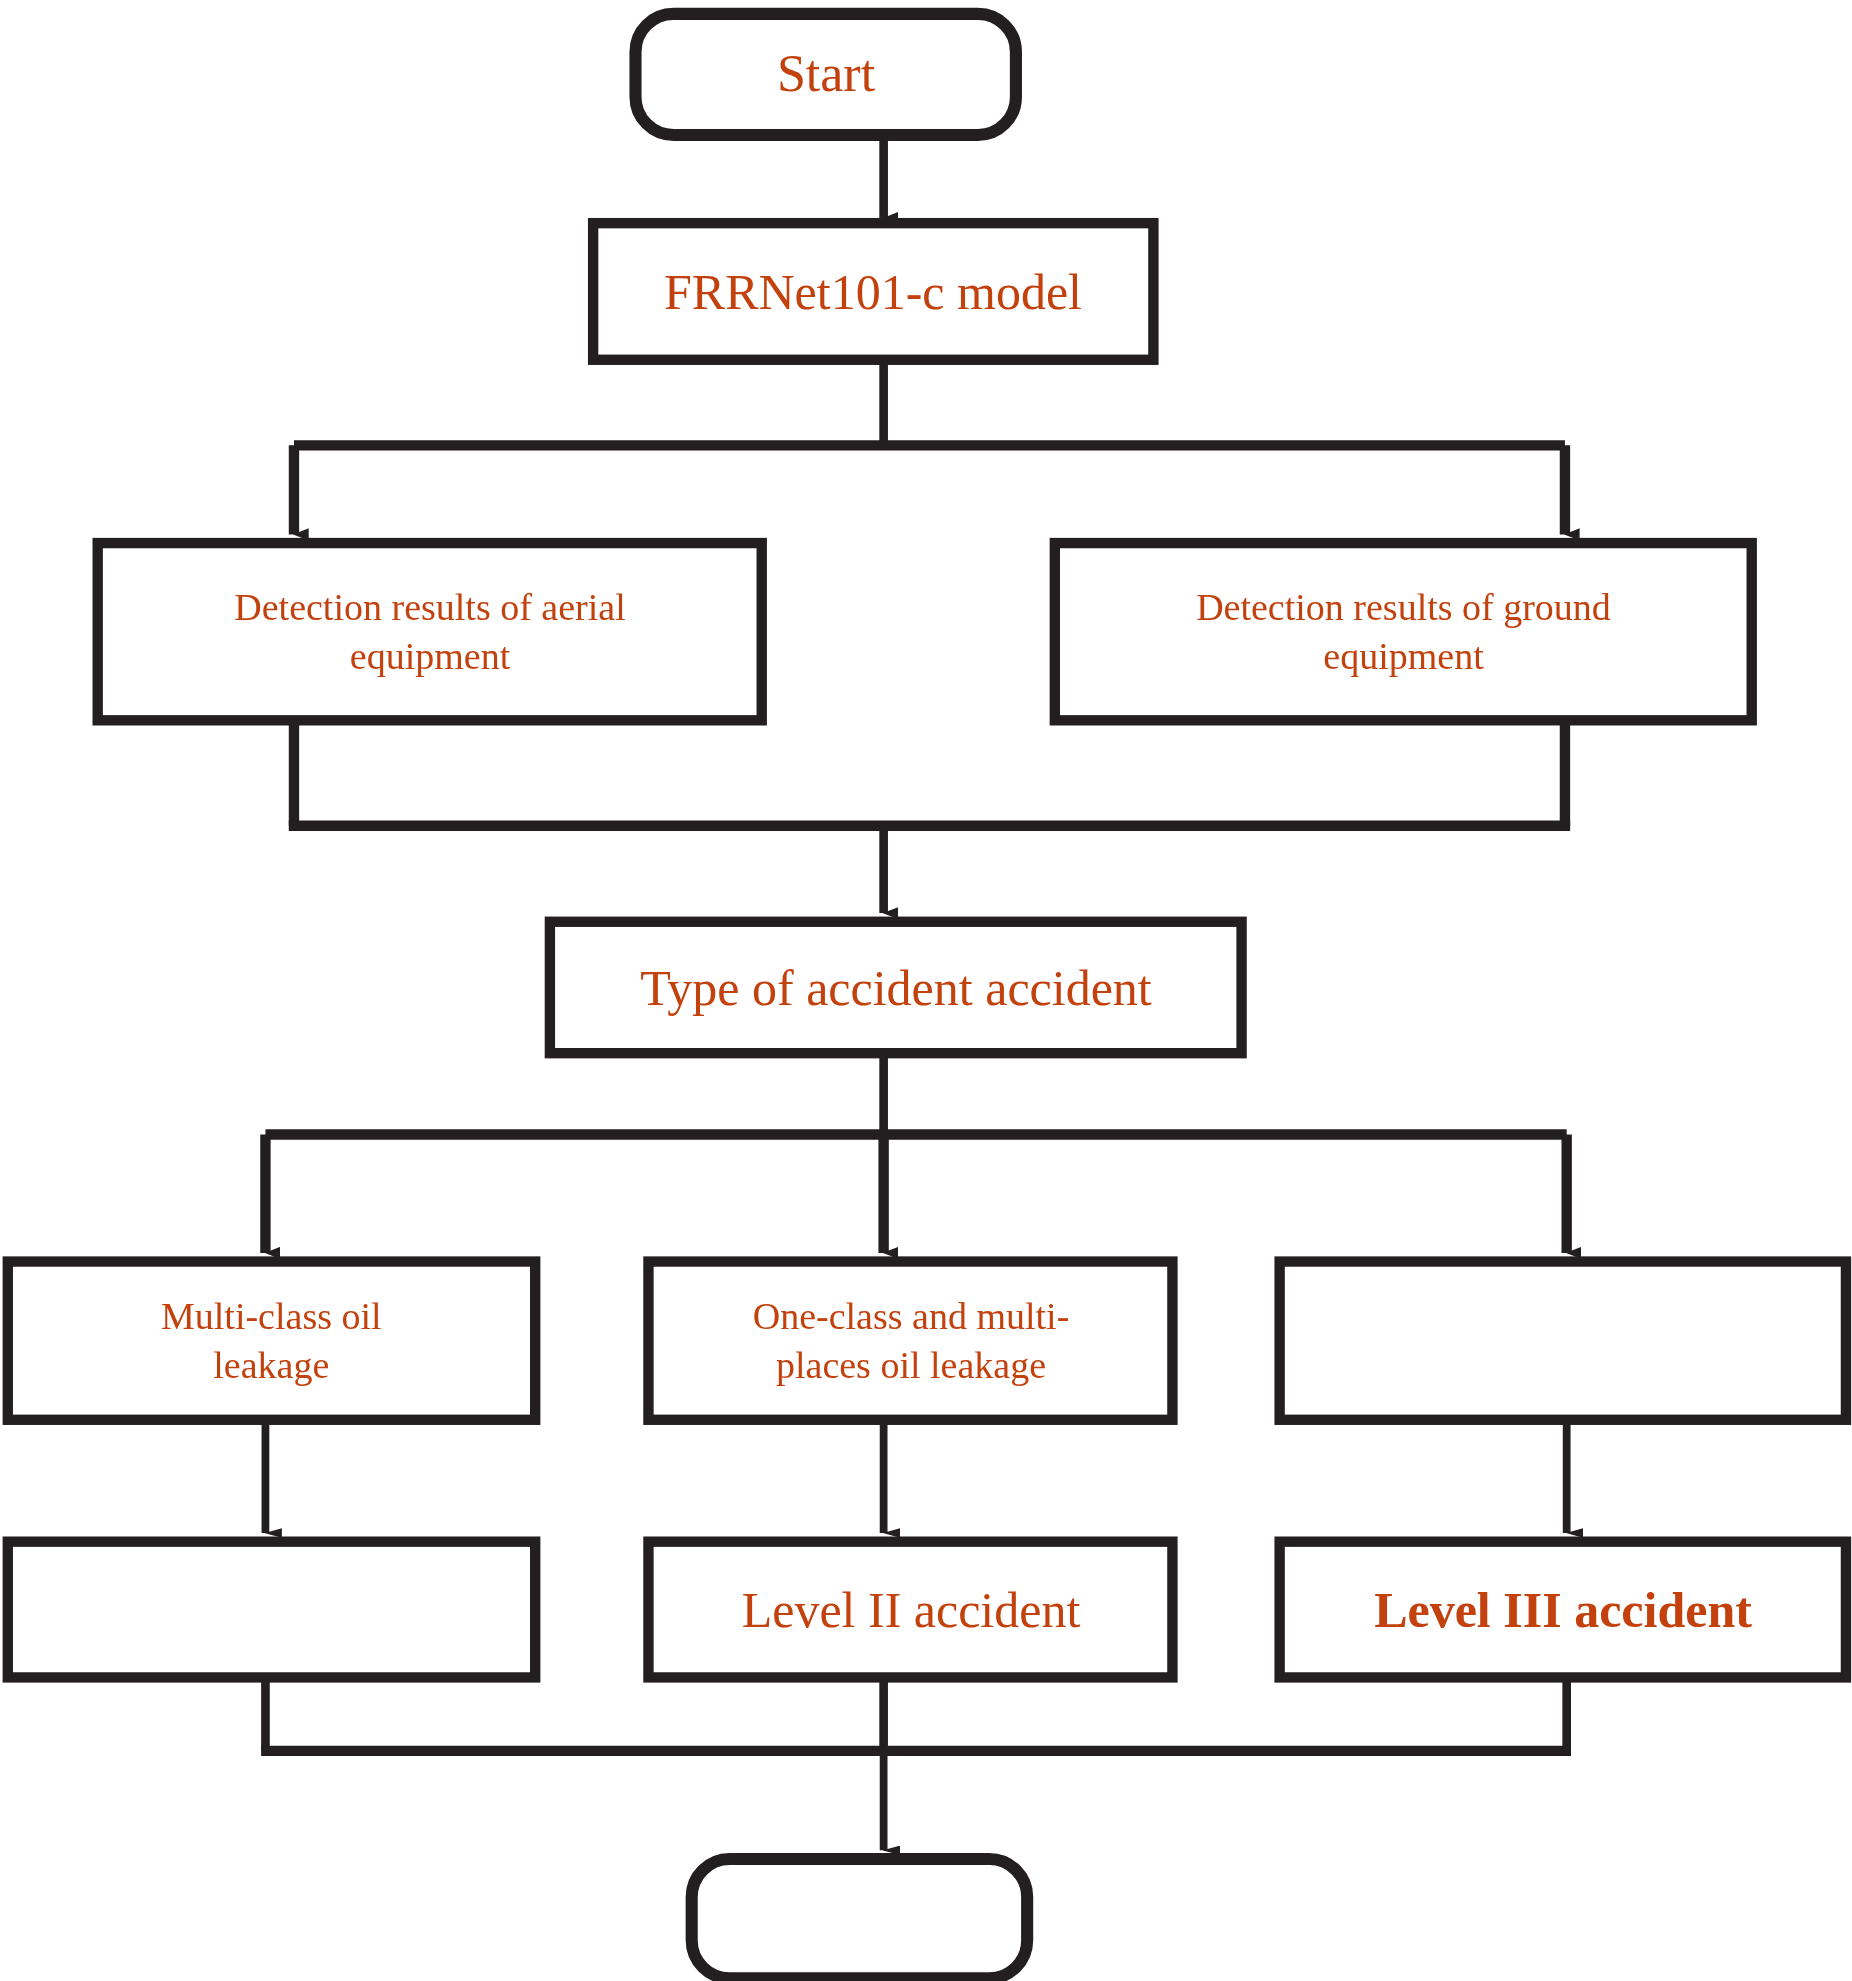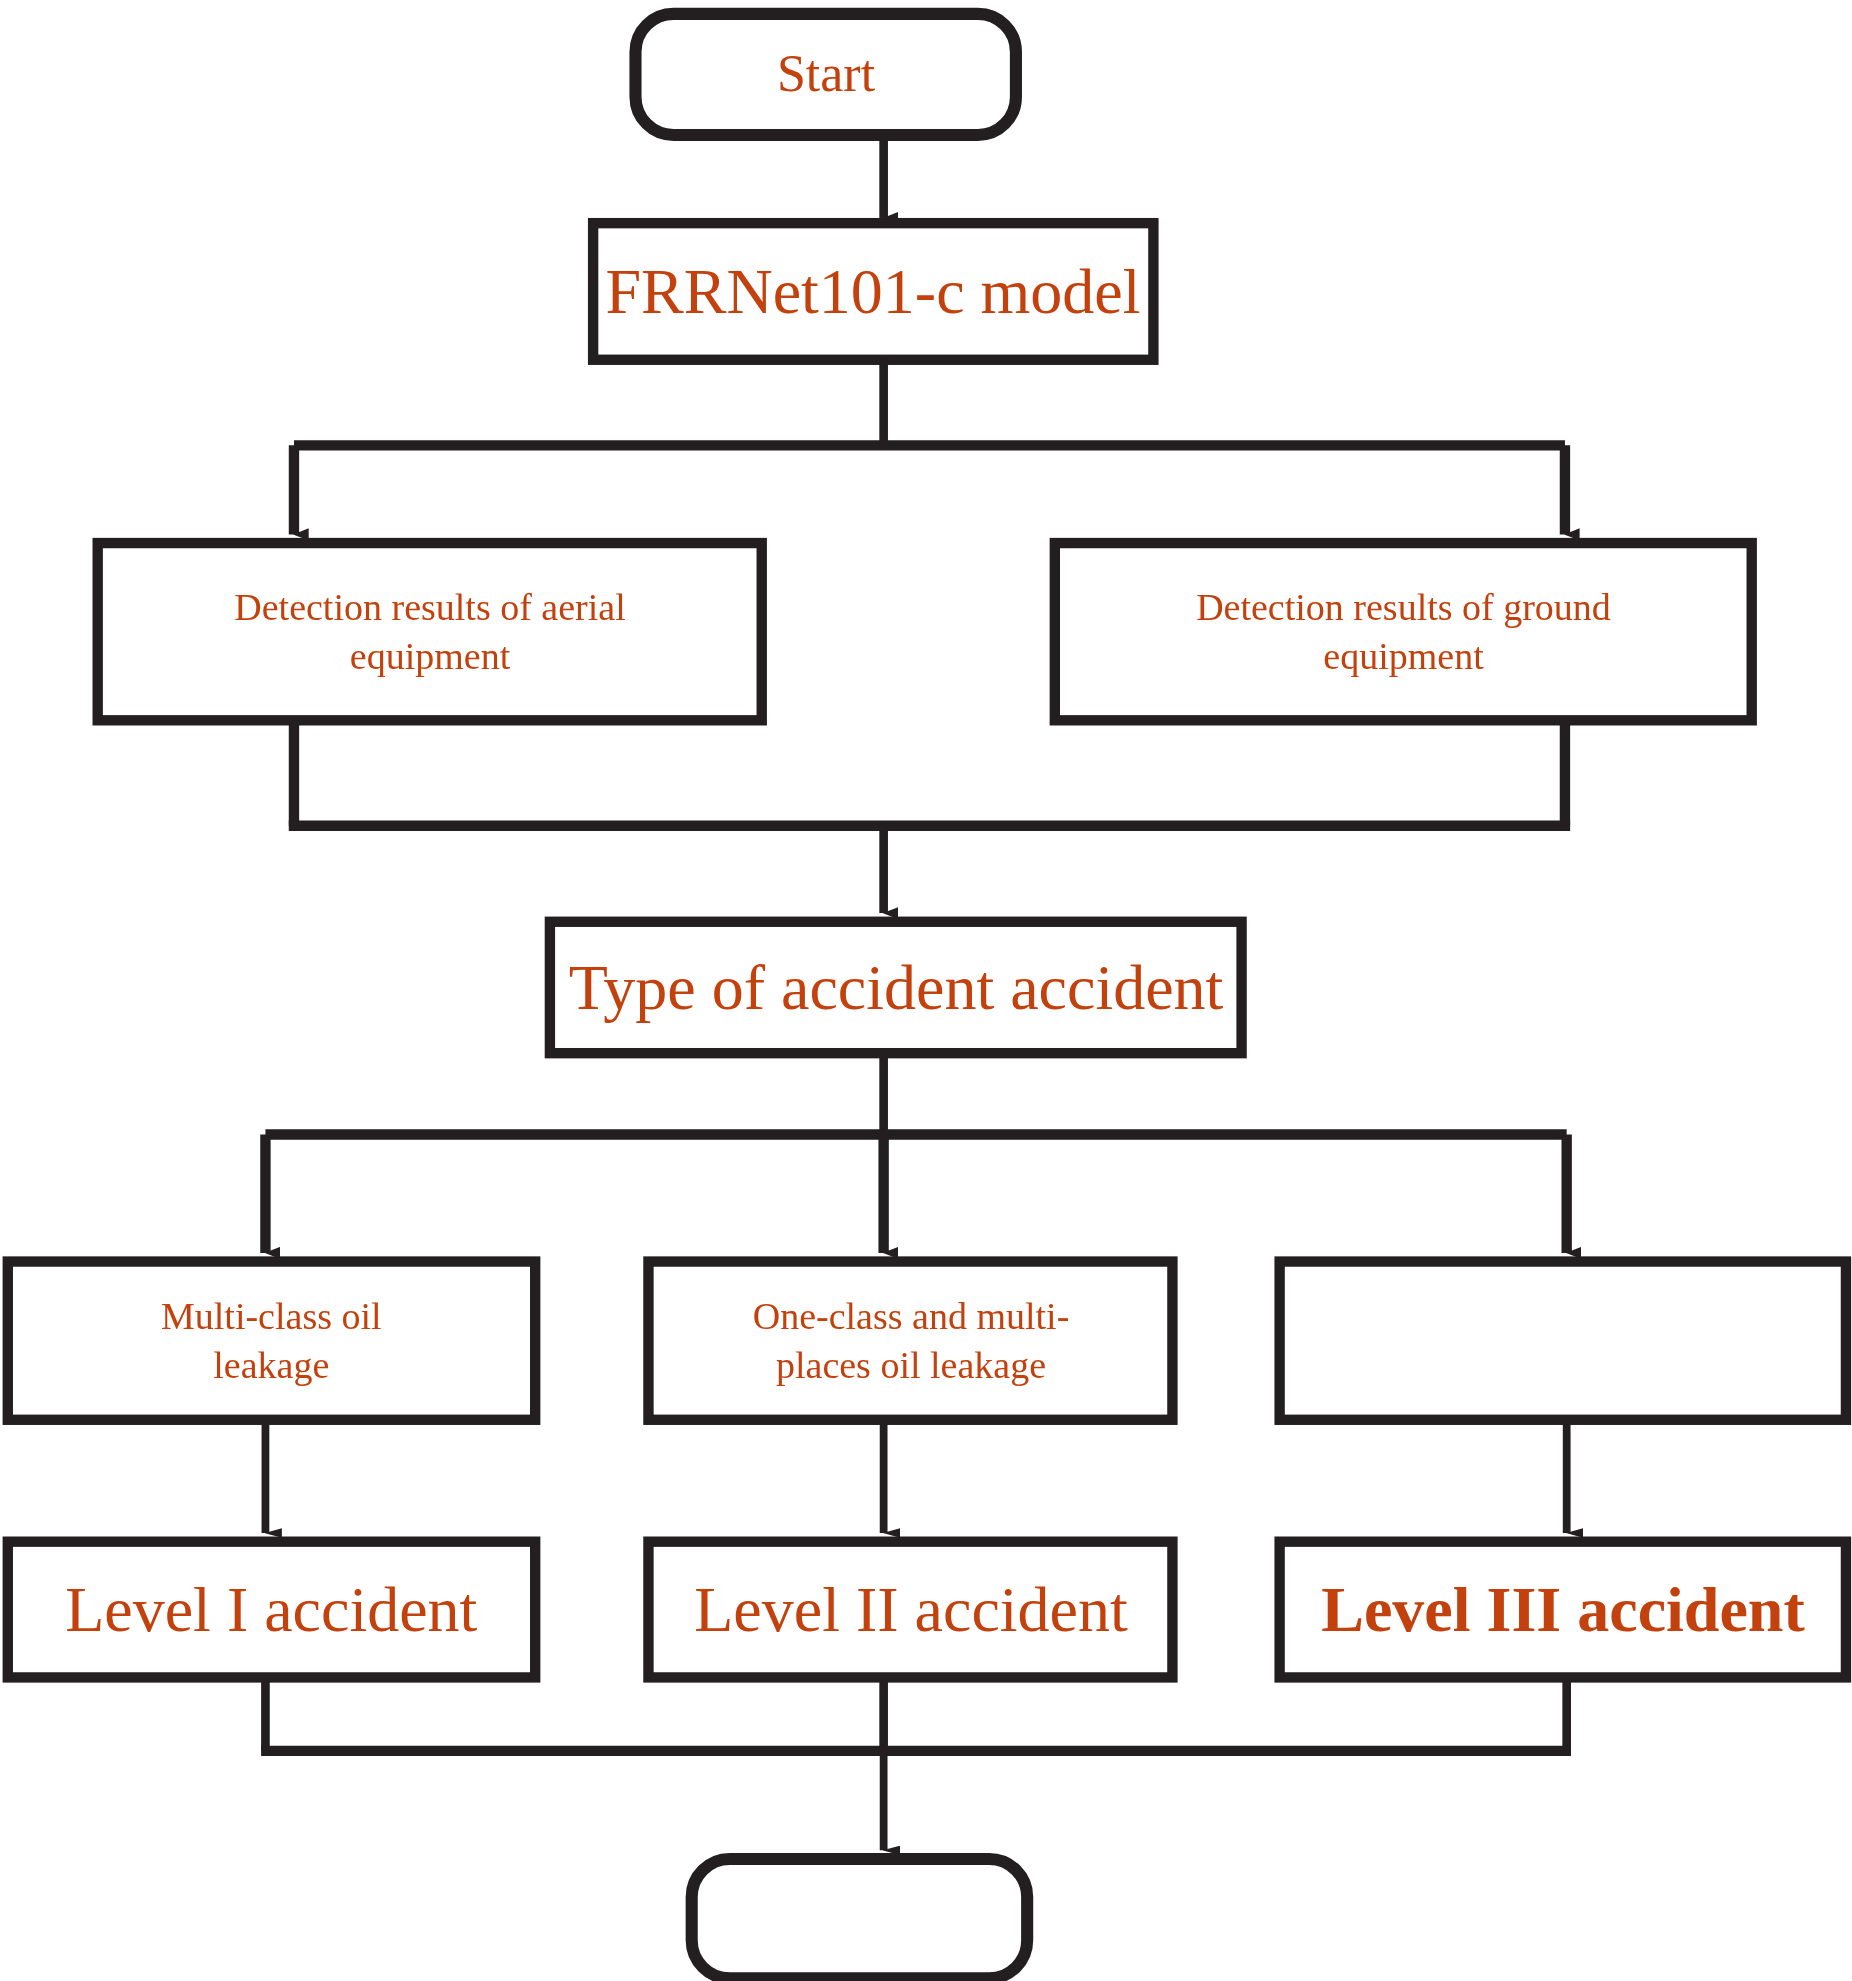--- a/index.html
+++ b/index.html
@@ -32,21 +32,21 @@
     align-items: center;
     justify-content: center;
     text-align: center;
     color: #c2410c;
     font-family: "Liberation Serif", "DejaVu Serif", serif;
     line-height: 1.28;
     white-space: pre-line;
     pointer-events: none;
   }
   .fs-terminal { font-size: 52px; }
-  .fs-process  { font-size: 64px; }
+  .fs-process  { font-size: 50px; }
   .fs-wide     { font-size: 38px; }
 </style>
 </head>
 <body>
 
 <div id="flow-root">
 
   <svg id="flow-svg" viewBox="0 0 2142 2291" xmlns="http://www.w3.org/2000/svg">
 
     <defs>
@@ -127,21 +127,20 @@
 
   <div class="node-label fs-process" style="left:550px; top:922px; width:692px; height:131px;">Type of accident accident</div>
 
   <div class="node-label fs-wide" style="left:7.8px; top:1262px; width:527px; height:158px;">Multi-class oil
 leakage</div>
 
   <div class="node-label fs-wide" style="left:649px; top:1262px; width:524px; height:158px;">One-class and multi-
 places oil leakage</div>
 
 
-  <div class="node-label fs-process" style="left:7.8px; top:1542px; width:527px; height:136px;">Level I accident</div>
 
   <div class="node-label fs-process" style="left:649px; top:1542px; width:524px; height:136px;">Level II accident</div>
 
   <div class="node-label fs-process" style="left:1280px; top:1542px; width:566px; height:136px;font-weight:bold;">Level III accident</div>
 
 
 </div>
 
 
 </body></html>

